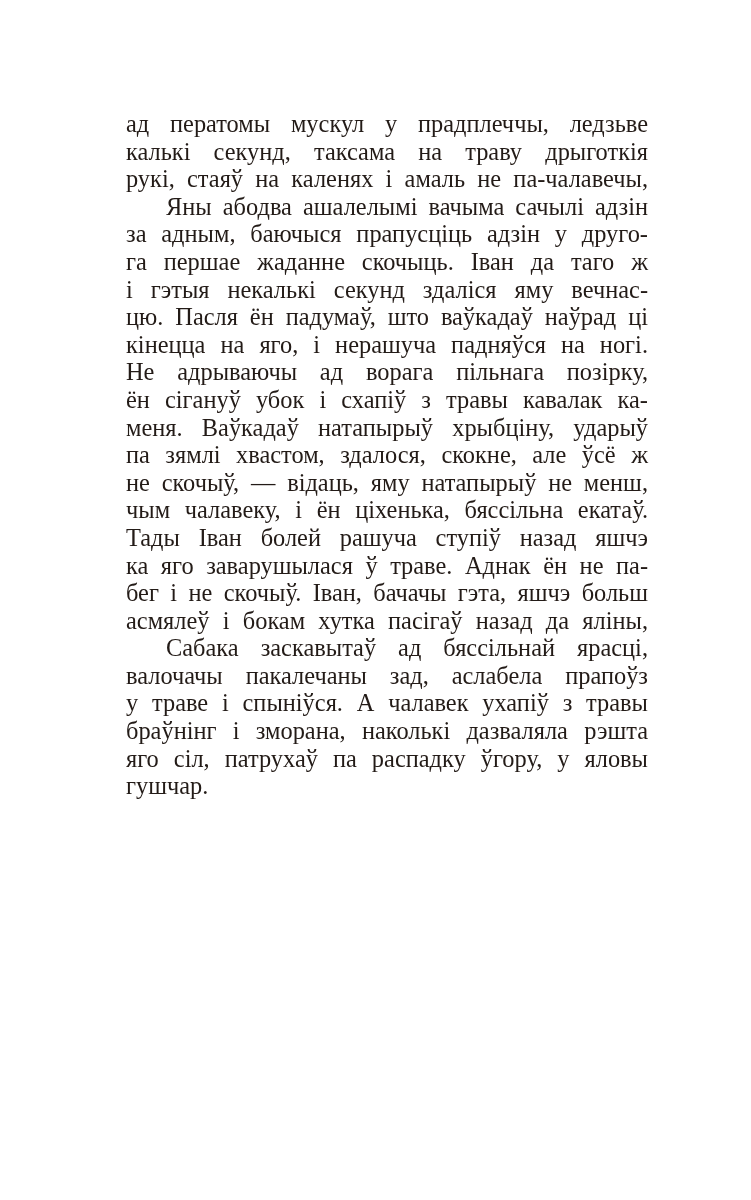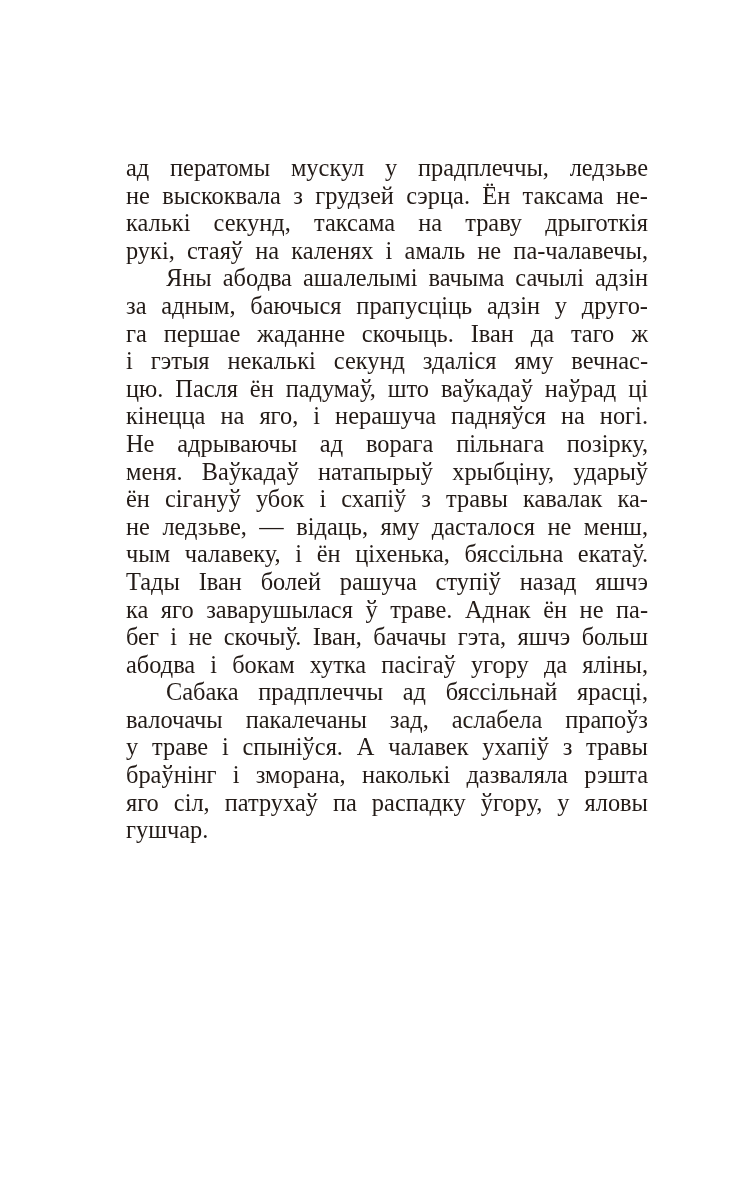--- a/index.html
+++ b/index.html
@@ -15,21 +15,20 @@
     }
     .page {
       position: absolute;
       left: 126px;
       top: 110px;
       width: 522px;
       font-family: "Liberation Serif", "DejaVu Serif", serif;
       font-size: 24.4px;
       line-height: 27.6px;
       color: #231b17;
-      margin-top: 44px;
     }
     .line {
       display: block;
       white-space: nowrap;
       text-align: justify;
       text-align-last: justify;
       height: 27.6px;
     }
     .line.last {
       text-align-last: left;
@@ -38,44 +37,44 @@
       padding-left: 40px;
     }
   </style>
 </head>
 <body>
 
 <div class="page">
 
   <div>
     <span class="line">ад ператомы мускул у прадплеччы, ледзьве</span>
-    <span class="line">не выскоквала з грудзей сэрца. Ён таксама не-</span>
     <span class="line">калькі секунд, таксама на траву дрыготкія</span>
     <span class="line">рукі, стаяў на каленях і амаль не па-чалавечы,</span>
   </div>
 
   <div>
     <span class="line indent">Яны абодва ашалелымі вачыма сачылі адзін</span>
     <span class="line">за адным, баючыся прапусціць адзін у друго-</span>
     <span class="line">га першае жаданне скочыць. Іван да таго ж</span>
     <span class="line">і гэтыя некалькі секунд здаліся яму вечнас-</span>
     <span class="line">цю. Пасля ён падумаў, што ваўкадаў наўрад ці</span>
     <span class="line">кінецца на яго, і нерашуча падняўся на ногі.</span>
     <span class="line">Не адрываючы ад ворага пільнага позірку,</span>
+    <span class="line">ён сігануў убок і схапіў з травы кавалак ка-</span>
     <span class="line">меня. Ваўкадаў натапырыў хрыбціну, ударыў</span>
-    <span class="line">ён сігануў убок і схапіў з травы кавалак ка-</span>
-    <span class="line">не ледзьве, — відаць, яму дасталося не менш,</span>
+    <span class="line">па зямлі хвастом, здалося, скокне, але ўсё ж</span>
+    <span class="line">не скочыў, — відаць, яму натапырыў не менш,</span>
     <span class="line">чым чалавеку, і ён ціхенька, бяссільна екатаў.</span>
     <span class="line">Тады Іван болей рашуча ступіў назад яшчэ</span>
     <span class="line">ка яго заварушылася ў траве. Аднак ён не па-</span>
     <span class="line">бег і не скочыў. Іван, бачачы гэта, яшчэ больш</span>
-    <span class="line">абодва і бокам хутка пасігаў угору да яліны,</span>
+    <span class="line">асмялеў і бокам хутка пасігаў назад да яліны,</span>
   </div>
 
   <div>
-    <span class="line indent">Сабака прадплеччы ад бяссільнай ярасці,</span>
+    <span class="line indent">Сабака заскавытаў ад бяссільнай ярасці,</span>
     <span class="line">валочачы пакалечаны зад, аслабела прапоўз</span>
     <span class="line">у траве і спыніўся. А чалавек ухапіў з травы</span>
     <span class="line">браўнінг і зморана, наколькі дазваляла рэшта</span>
     <span class="line">яго сіл, патрухаў па распадку ўгору, у яловы</span>
     <span class="line last">гушчар.</span>
   </div>
 </div>
 
 </body></html>

